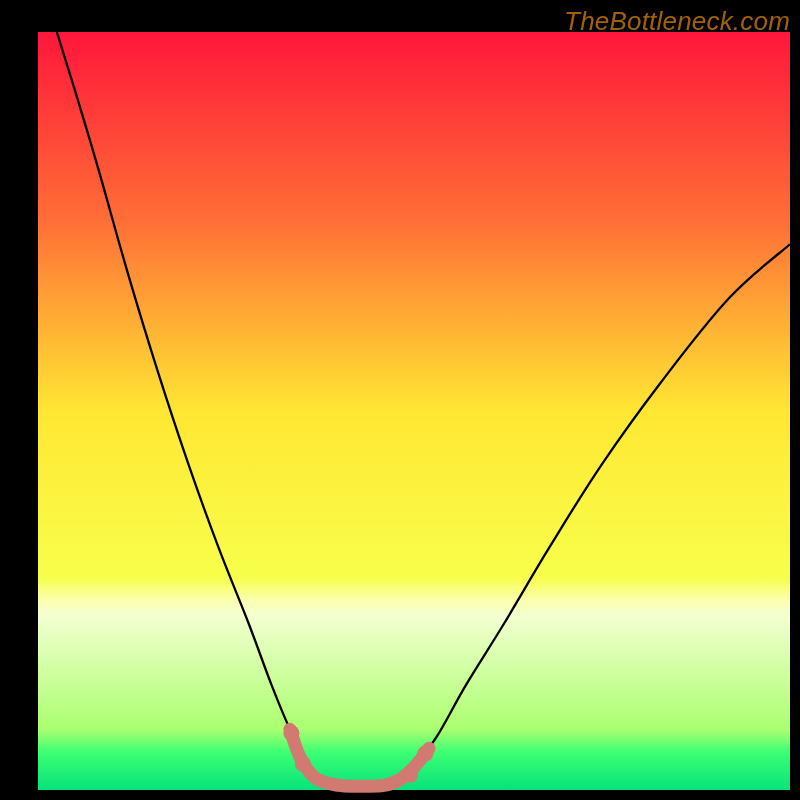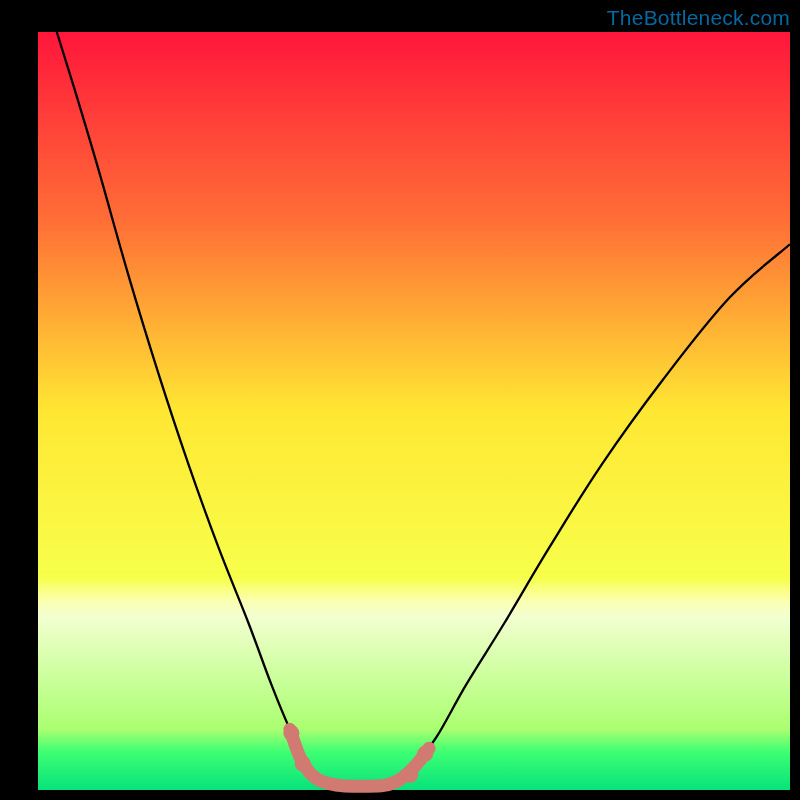--- a/index.html
+++ b/index.html
@@ -16,24 +16,25 @@
     top: 0;
     left: 0;
     width: 800px;
     height: 800px;
     background: #000;
   }
   .watermark {
     position: absolute;
     top: 6px;
     right: 10px;
-    color: #0369a1;
-    font-size: 21px;
+    color: #a16207;
+    font-size: 26px;
     font-weight: 500;
     letter-spacing: 0.2px;
+    font-style: italic;
   }
   svg {
     position: absolute;
     top: 0;
     left: 0;
   }
 </style>
 </head>
 <body>
 

